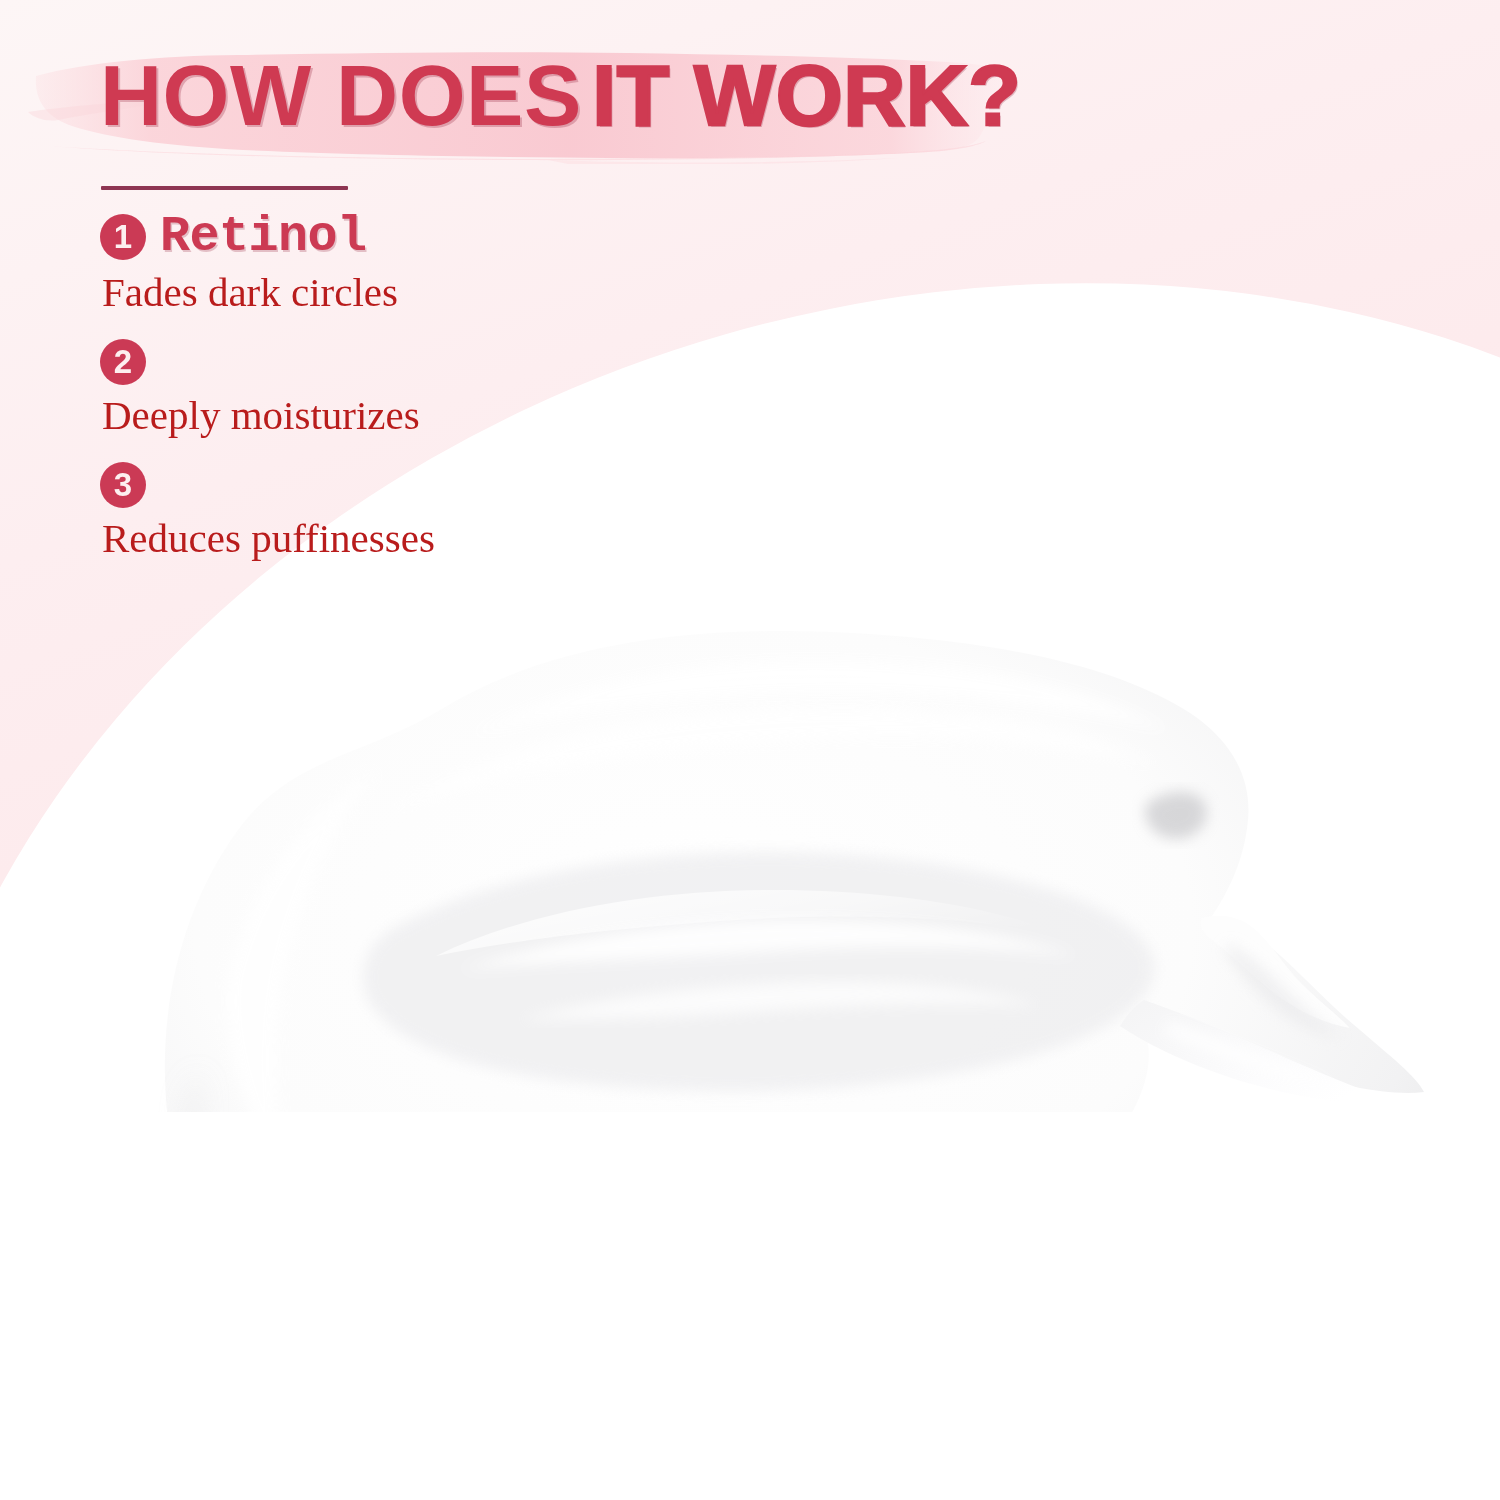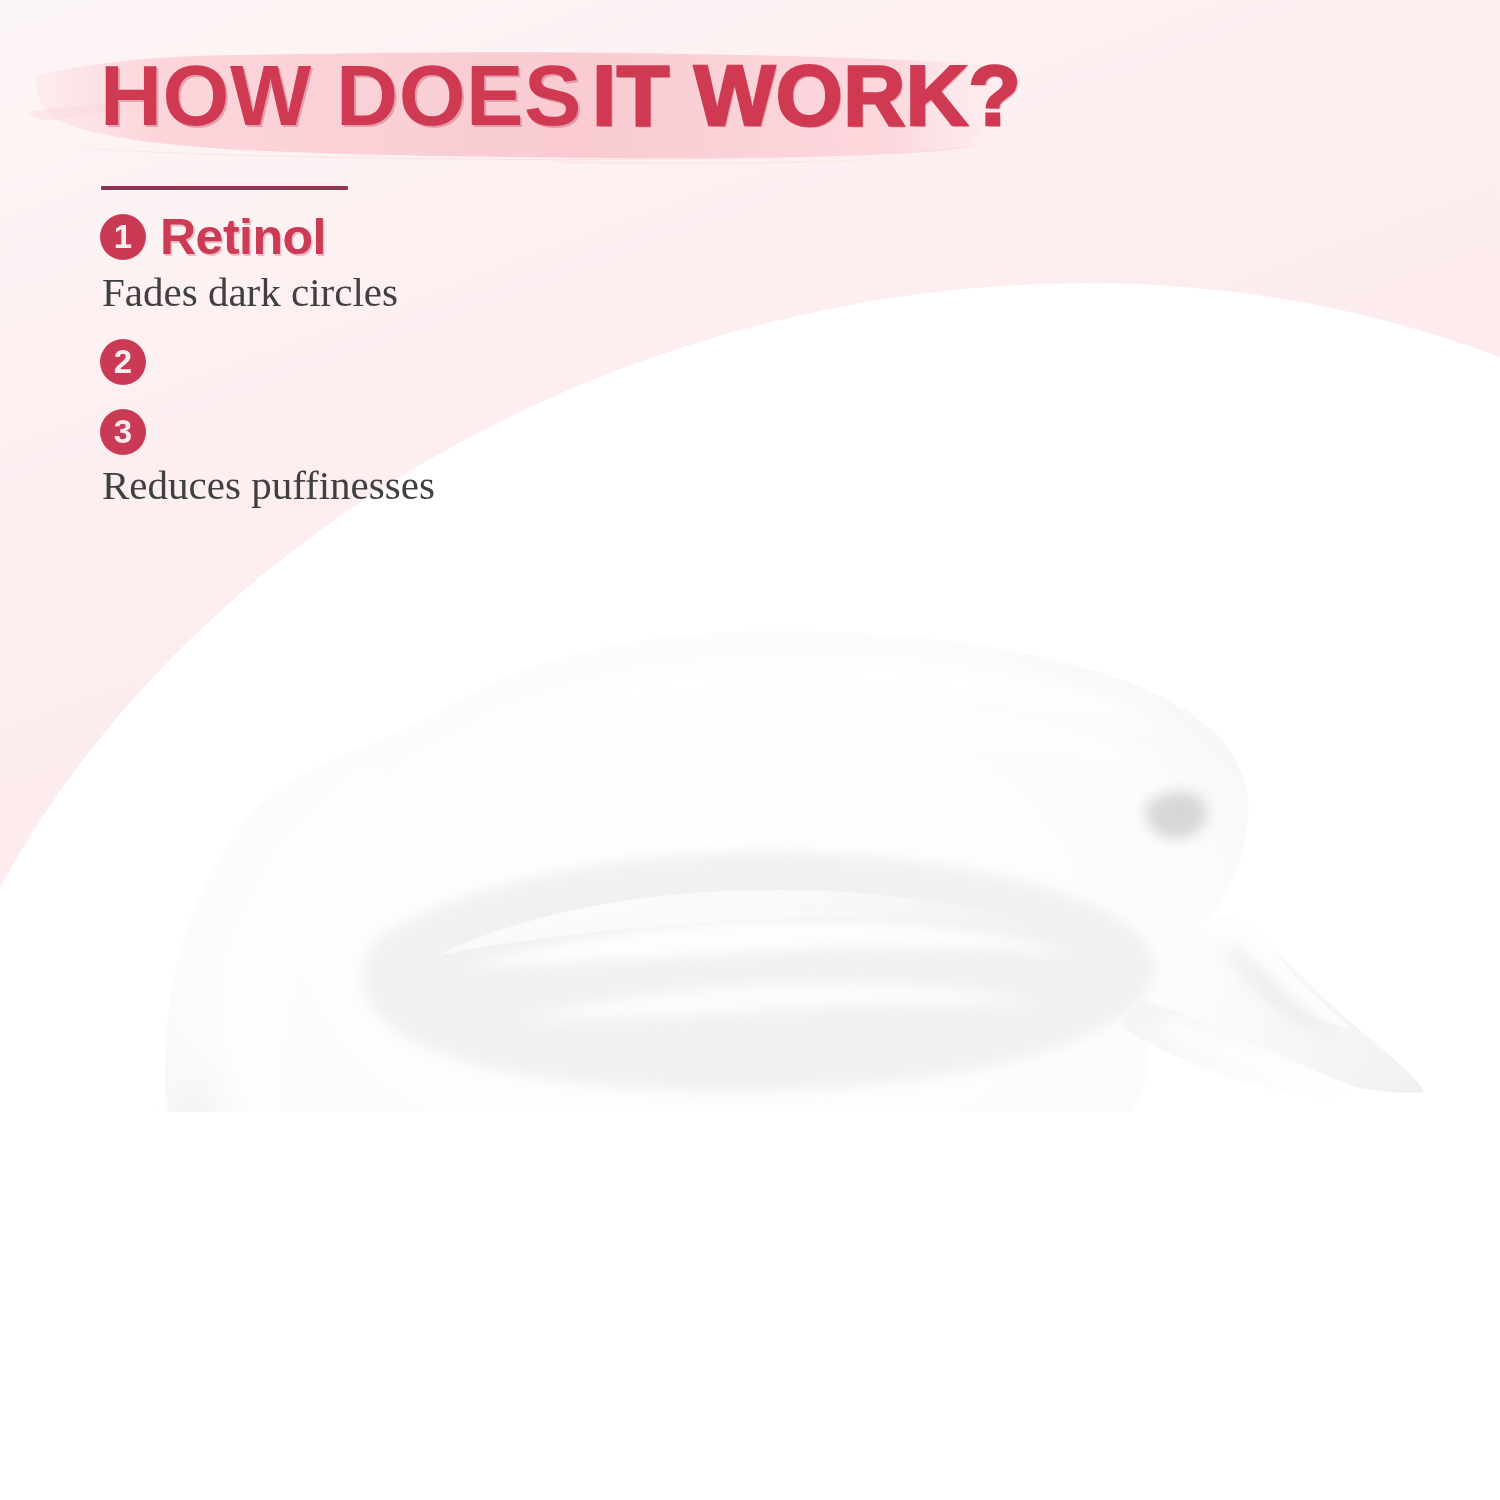--- a/index.html
+++ b/index.html
@@ -116,32 +116,32 @@
     font-size: 33px;
     font-weight: bold;
     display: flex;
     align-items: center;
     justify-content: center;
     box-sizing: border-box;
     padding-bottom: 2px;
   }
 
   .item-title {
-    font-family: Liberation Sans, sans-serif;
+    font-family: Liberation Mono, monospace;
     font-size: 50px;
     font-weight: bold;
     color: #cc3a53;
     letter-spacing: -0.5px;
     text-shadow: 1.5px 1.5px 0 rgba(150, 40, 65, 0.25);
   }
 
   .item-sub {
     font-family: "Liberation Serif", serif;
     font-size: 41px;
-    color: #404040;
+    color: #b91c1c;
     margin-top: 8px;
     margin-left: 2px;
     line-height: 1.1;
   }
 
   
   .cream {
     position: absolute;
     left: 140px;
     top: 600px;
@@ -200,20 +200,21 @@
         <span class="badge">1</span>
         <span class="item-title">Retinol</span>
       </div>
       <div class="item-sub">Fades dark circles</div>
     </div>
 
     <div class="item">
       <div class="item-head">
         <span class="badge">2</span>
       </div>
+      <div class="item-sub">Deeply moisturizes</div>
     </div>
 
     <div class="item">
       <div class="item-head">
         <span class="badge">3</span>
       </div>
       <div class="item-sub">Reduces puffinesses</div>
     </div>
 
   </div>

